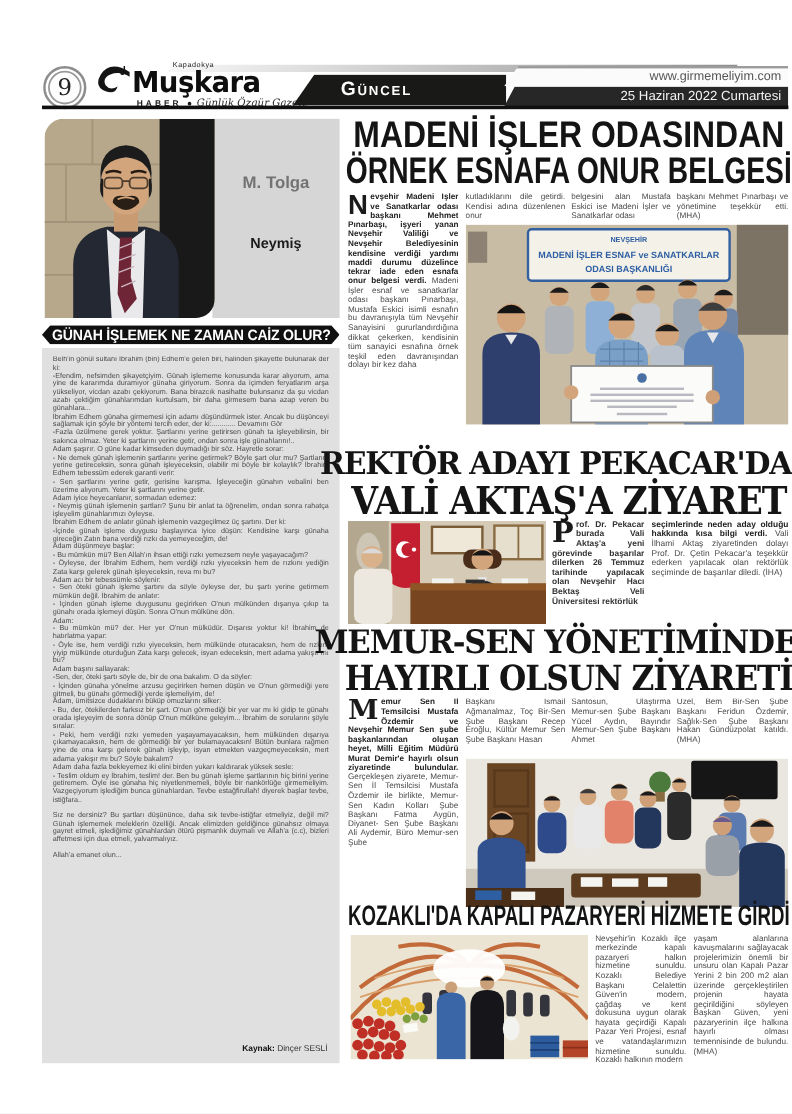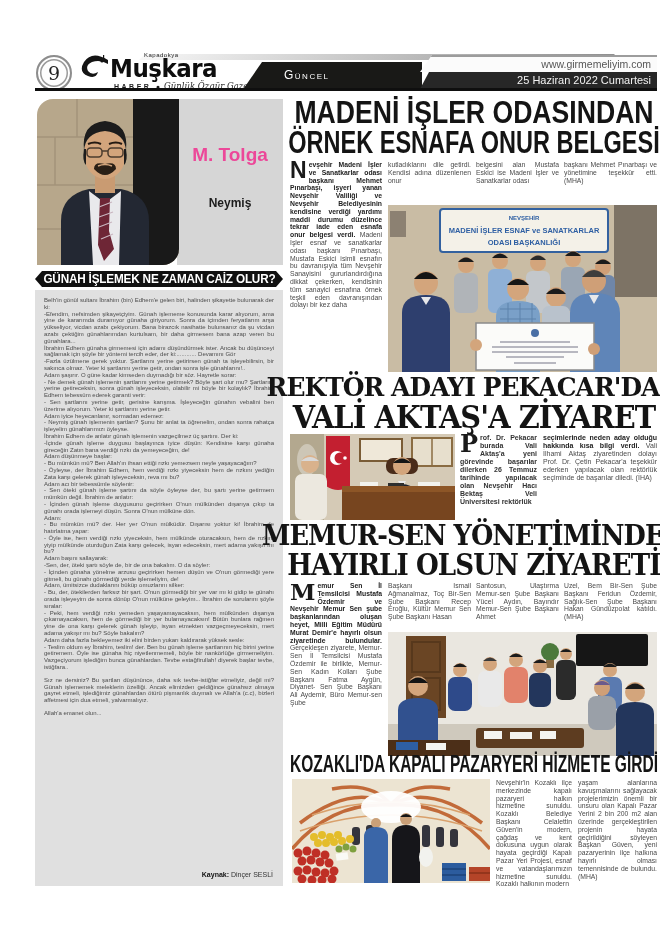--- a/index.html
+++ b/index.html
@@ -17,36 +17,36 @@
   .brand-icon { position:absolute; left:0; top:4px; }
   .brand-kicker { position:absolute; left:66px; top:2px; font-size:6px; color:#222; letter-spacing:.5px; }
   .brand-name { position:absolute; left:32px; top:6px; font-family:"DejaVu Sans", sans-serif;
                 font-size:23px; font-weight:bold; color:#0e0e0e; letter-spacing:-.5px; transform:scaleY(1.05); }
   .brand-sub { position:absolute; left:36px; top:33px; font-size:7px; font-weight:bold; color:#1a1a1a; letter-spacing:2.5px; }
   .brand-tagline { position:absolute; left:86px; top:31px; font-family:"DejaVu Serif", serif;
                    font-style:italic; font-size:8.5px; color:#2a2a2a; white-space:nowrap; }
   .guncel-bar { position:absolute; left:244px; top:62px; width:178px; height:26px; background:#191917;
                 clip-path:polygon(18px 0, 100% 0, 100% 100%, 0 100%); }
   .guncel-bar span { display:block; padding-left:40px; line-height:26px; color:#fff;
-                     font-variant:small-caps; font-weight:normal; font-size:12px; letter-spacing:1.5px; }
+                     font-variant:small-caps; font-weight:bold; font-size:16px; letter-spacing:1.5px; }
   .www-strip { position:absolute; left:420px; top:55px; width:237px; height:17px; background:#fbfbfb;
                border-top:2px solid #9c9c9c; clip-path:polygon(12px 0, 100% 0, 100% 100%, 0 100%);
                text-align:right; font-size:10.5px; color:#565656; line-height:15px; box-sizing:border-box; padding-right:6px; }
   .date-strip { position:absolute; left:420px; top:72px; width:237px; height:17px; background:#272727;
                 clip-path:polygon(9px 0, 100% 0, 100% 100%, 0 100%);
                 text-align:right; font-size:11px; color:#f2f2f2; line-height:17px; box-sizing:border-box; padding-right:6px; }
   .hdr-rule { position:absolute; left:35px; top:88px; width:622px; height:2.5px; background:#0f0f0f; }
 
   
   .editor-box { position:absolute; left:35px; top:96px; width:248px; height:172px; }
   .editor-panel { position:absolute; left:142px; top:3px; width:106px; height:166px; background:#d6d6d6; }
   .editor-photo { position:absolute; left:2px; top:3px; width:142px; height:166px;
                   border-radius:16px 0 16px 0; overflow:hidden; }
   .editor-name1 { position:absolute; left:142px; top:48px; width:106px; text-align:center;
-                  font-size:19px; font-weight:bold; color:#ec4899; }
+                  font-size:14px; font-weight:bold; color:#737373; }
   .editor-name2 { position:absolute; left:142px; top:70px; width:106px; text-align:center;
                   font-size:21px; font-weight:bold; color:#151515; letter-spacing:.5px; }
   .editor-role { position:absolute; left:142px; top:100px; width:106px; text-align:center;
                  font-size:12px; font-weight:bold; color:#1c1c1c; }
   .banner { position:absolute; left:35px; top:271px; width:248px; height:16px; background:#101010;
             clip-path:polygon(0 50%, 7px 0, calc(100% - 7px) 0, 100% 50%, calc(100% - 7px) 100%, 7px 100%);
             display:flex; align-items:center; justify-content:flex-end; }
   .banner span { color:#fff; font-size:12.5px; font-weight:bold; white-space:nowrap;
                  transform:scaleX(.94); letter-spacing:-.2px; }
   .editor-article { position:absolute; left:35px; top:290px; width:248px; height:596px; background:#e0e0e0; }
@@ -70,21 +70,21 @@
   .photo svg { display:block; }
 
   
   .a1 { left:290px; top:97px; width:367px; height:275px; }
   .a1 .l1 { top:0;  font-size:28px; transform:translateX(-50%) scale(.95,1.1); }
   .a1 .l2 { top:30px; font-size:28px; transform:translateX(-50%) scale(.84,1.1); }
   .a1-col1 { left:0;  top:64px; width:92px; height:208px; }
   .a1-col2 { left:98px;  top:64px; width:83px; height:42px; }
   .a1-col3 { left:186px; top:64px; width:83px; height:42px; }
   .a1-col4 { left:274px; top:64px; width:93px; height:42px; }
-  .a1-photo { left:98px; top:108px; width:272px; height:167px; }
+  .a1-photo { left:98px; top:90px; width:272px; height:167px; }
 
   
   .a2 { left:290px; top:372px; width:367px; height:148px; }
   .a2 .l1 { top:0;   font-size:26px; transform:translateX(-50%) scale(.96,1); }
   .a2 .l2 { top:26px; font-size:32px; transform:translateX(-50%) scale(.9,1); }
   .a2-photo { left:0; top:62px; width:165px; height:86px; }
   .a2-col1 { left:170px; top:62px; width:77px; height:86px; font-size:7px; line-height:8px; font-weight:bold; color:#333; }
   .a2-col2 { left:253px; top:62px; width:114px; height:86px; font-size:7px; line-height:8px; }
   .a2 .dropcap { font-size:24px; line-height:20px; }
 

